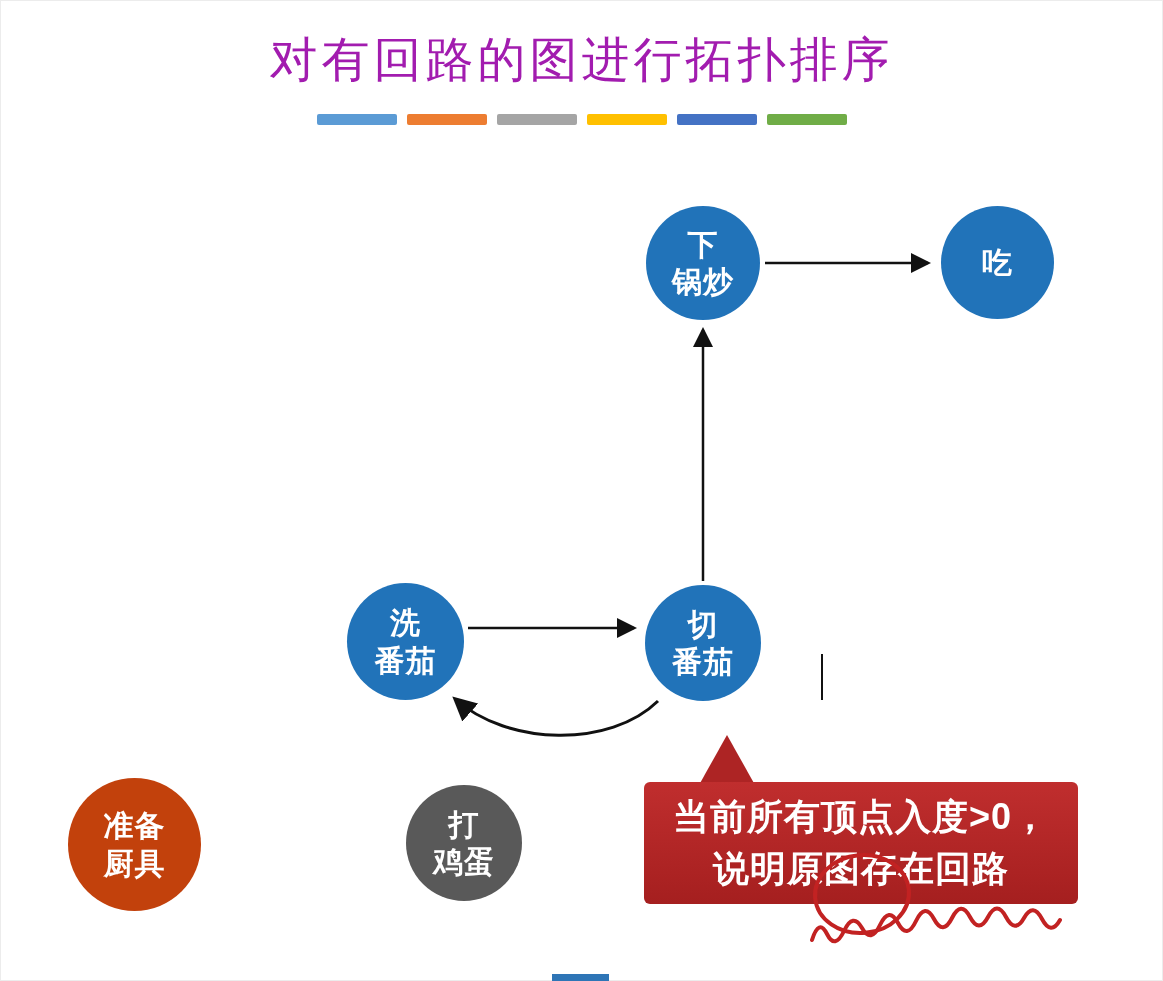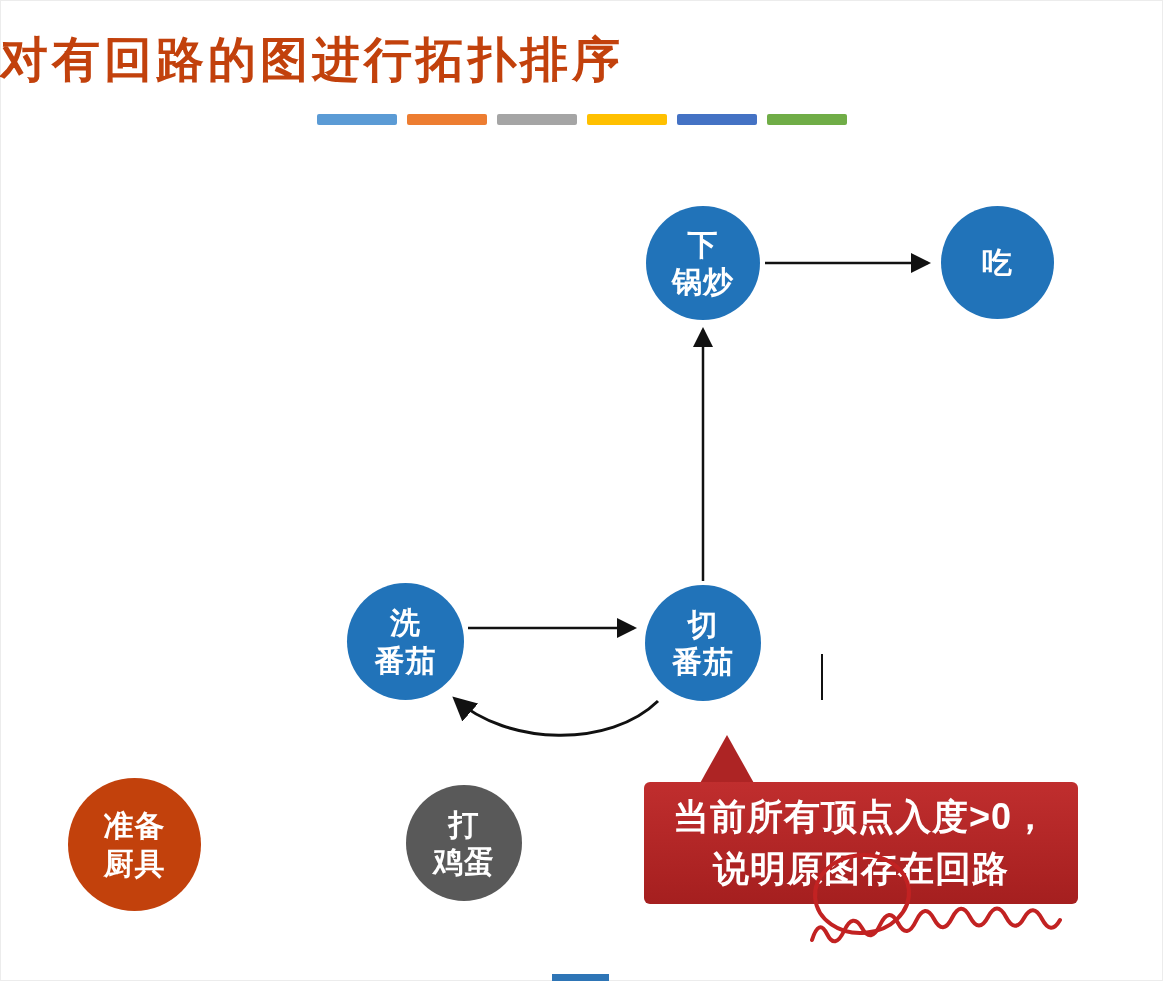--- a/index.html
+++ b/index.html
@@ -7,24 +7,25 @@
     position:relative;
     width:1163px;height:981px;
     background:#ffffff;
     overflow:hidden;
     font-family:"Liberation Sans","DejaVu Sans",sans-serif;
     box-shadow:inset 0 0 0 1px #ececec;
   }
   .page-title{
     position:absolute;
     top:28px;left:0;width:100%;
+    text-align:center;
     font-size:48px;
-    font-weight:700;
+    font-weight:400;
     letter-spacing:4px;
-    color:#c2410c;
+    color:#a21caf;
     white-space:nowrap;
   }
   .divider{
     position:absolute;
     top:114px;left:0;width:100%;
     display:flex;justify-content:center;gap:10px;
   }
   .divider .seg{
     width:80px;height:11px;border-radius:2px;background:#ccc;
   }

